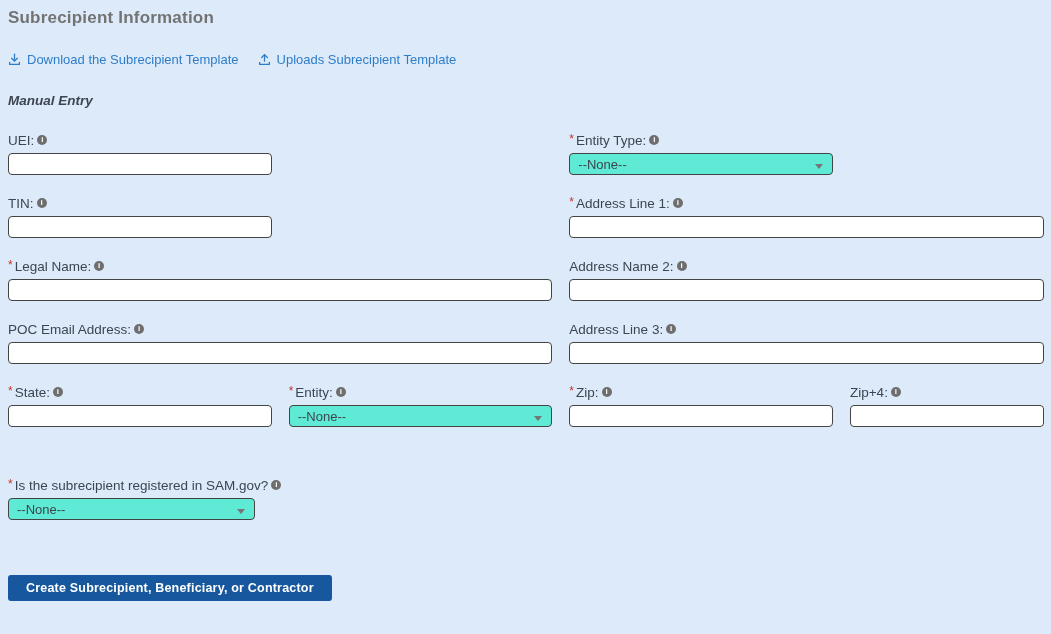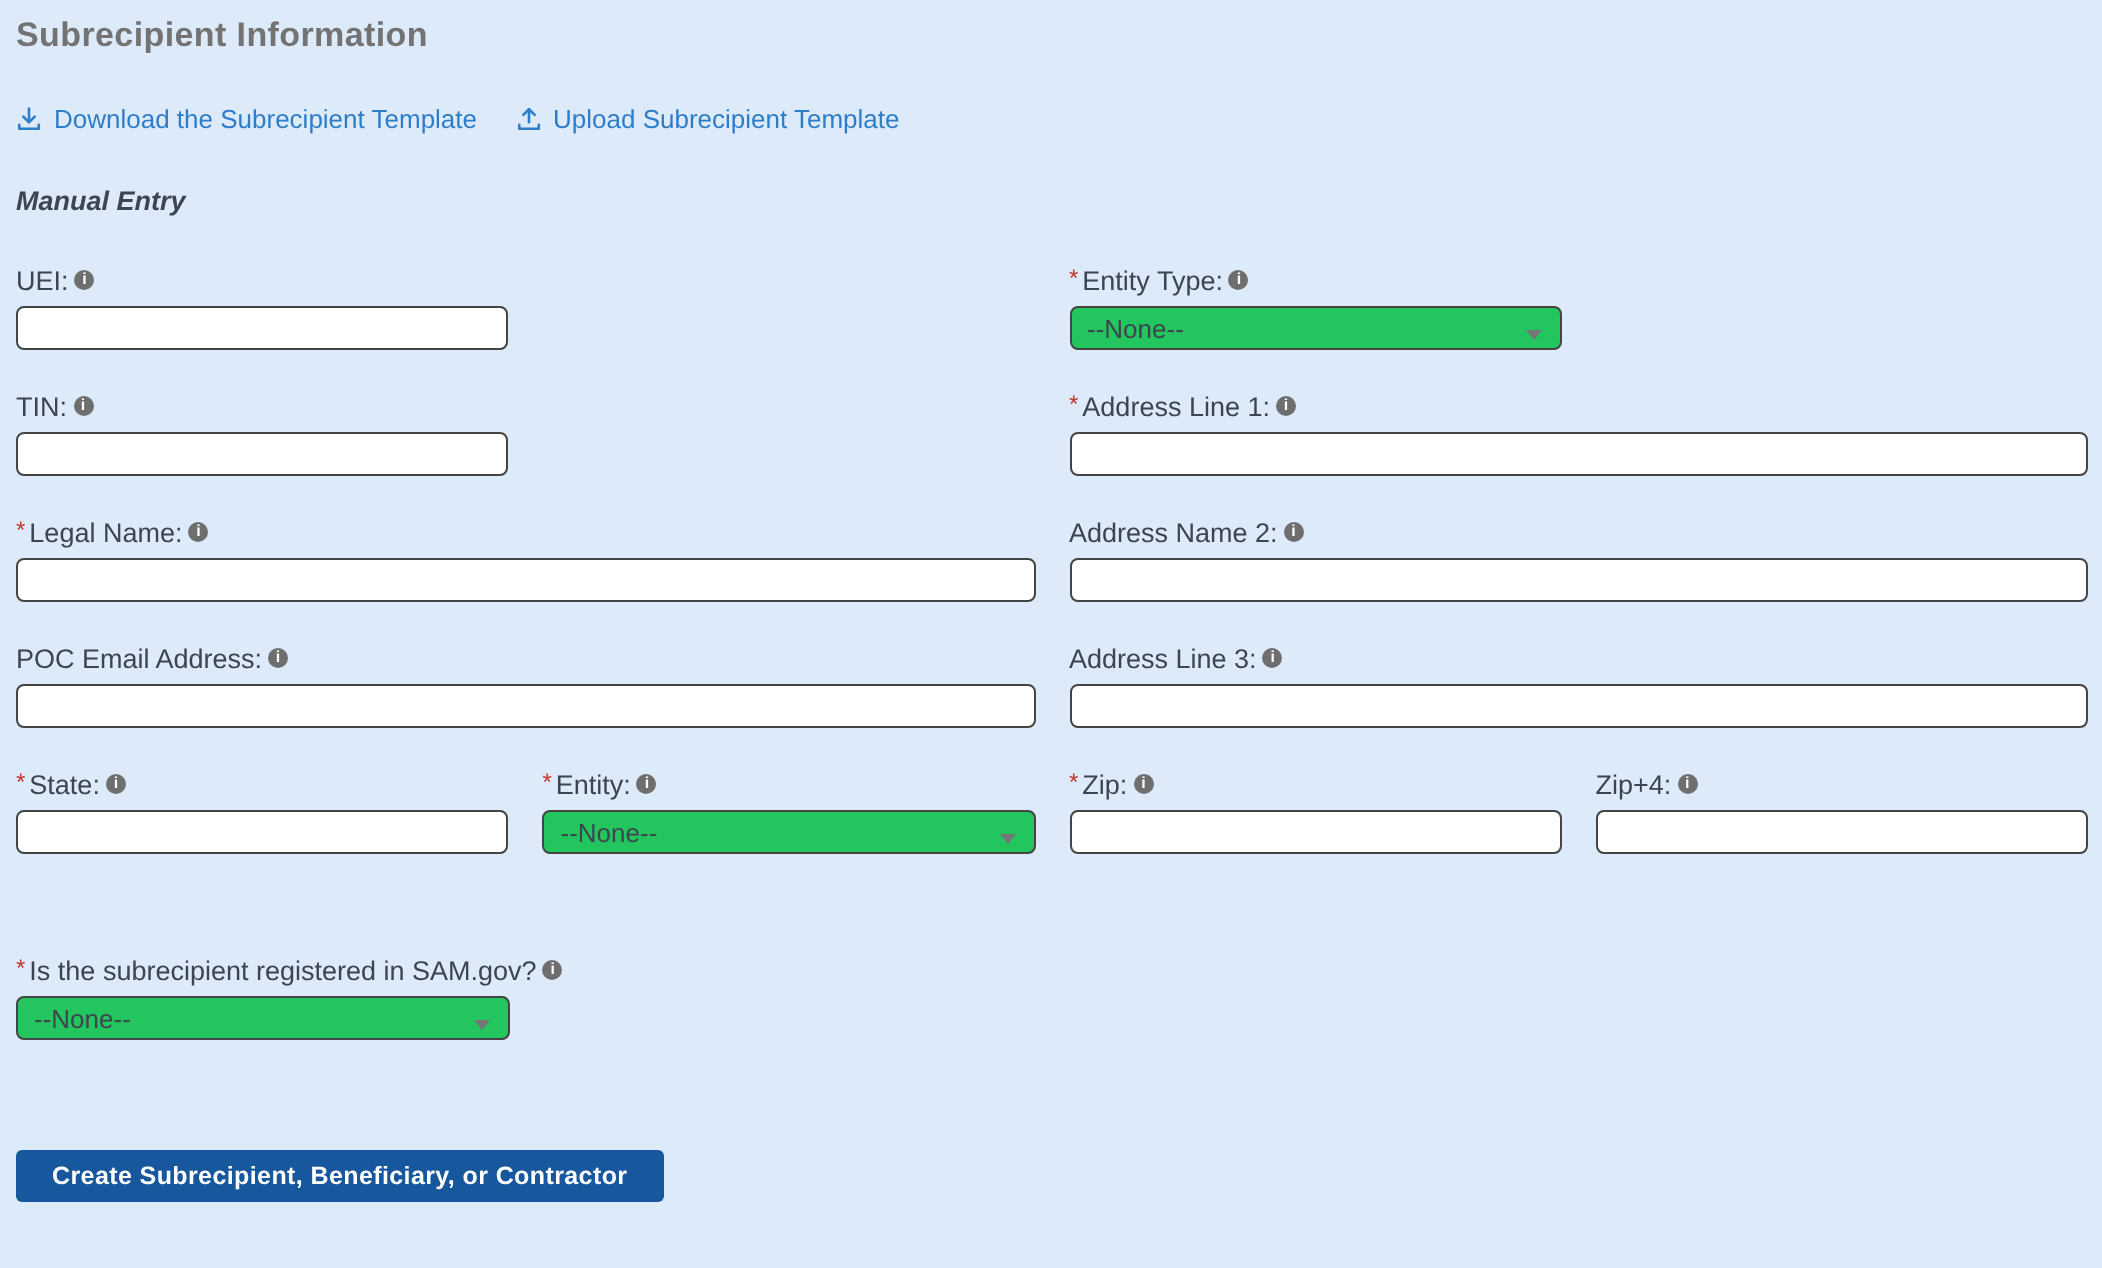--- a/index.html
+++ b/index.html
@@ -27,21 +27,21 @@
   .tpl-link {
     display: inline-flex; align-items: center; gap: 6px;
     color: #2e7dc9; font-size: 13px; text-decoration: none; cursor: pointer;
     line-height: 15px;
   }
   .tpl-link svg { display: block; }
 
   .form-grid {
     margin-top: 24px;
     display: grid;
-    grid-template-columns: repeat(4, 1fr);
+    grid-template-columns: repeat(3, 1fr);
     column-gap: 17px;
     row-gap: 21px;
   }
   .c1 { grid-column: 1; } .c2 { grid-column: 2; }
   .c3 { grid-column: 3; } .c4 { grid-column: 4; }
   .c12 { grid-column: 1 / span 2; } .c34 { grid-column: 3 / span 2; }
   .r1 { grid-row: 1; } .r2 { grid-row: 2; } .r3 { grid-row: 3; }
   .r4 { grid-row: 4; } .r5 { grid-row: 5; }
 
   .label-row {
@@ -67,21 +67,21 @@
     border: 1px solid #444444; border-radius: 4px;
     background: #ffffff; padding: 0 8px;
     font-family: "Liberation Sans", sans-serif;
     font-size: 13px; color: #333333;
   }
   .select-wrap { position: relative; width: 100%; }
   .select-wrap select {
     appearance: none; -webkit-appearance: none; -moz-appearance: none;
     width: 100%; height: 22px;
     border: 1px solid #444444; border-radius: 4px;
-    background: #22c55e; padding: 0 22px 0 8px;
+    background: #5eead4; padding: 0 22px 0 8px;
     font-family: "Liberation Sans", sans-serif;
     font-size: 13px; color: #3d4551; cursor: pointer;
   }
   .select-wrap::after {
     content: ""; position: absolute; right: 10px; top: 9px;
     width: 0; height: 0; pointer-events: none;
     border-left: 4px solid transparent;
     border-right: 4px solid transparent;
     border-top: 5px solid #757575;
   }
@@ -118,21 +118,21 @@
       <span>Download the Subrecipient Template</span>
     </a>
     <a class="tpl-link">
       <span>
         <svg width="13" height="13" viewBox="0 0 16 16" fill="none" stroke="#2e7dc9" stroke-width="1.6" stroke-linecap="round" stroke-linejoin="round">
           <path d="M8 10V2"></path>
             <path d="M4.5 5.5L8 2l3.5 3.5"></path>
             <path d="M2 11.5v2.5h12v-2.5"></path>
         </svg>
       </span>
-      <span>Upload Subrecipient Template</span>
+      <span>Uploads Subrecipient Template</span>
     </a>
   </div>
 
   <h2 class="section-heading h-manual">Manual Entry</h2>
 
   <div class="form-grid">
 
     <div class="field c1 r1">
       <div class="label-row">
         <span class="req"></span>

